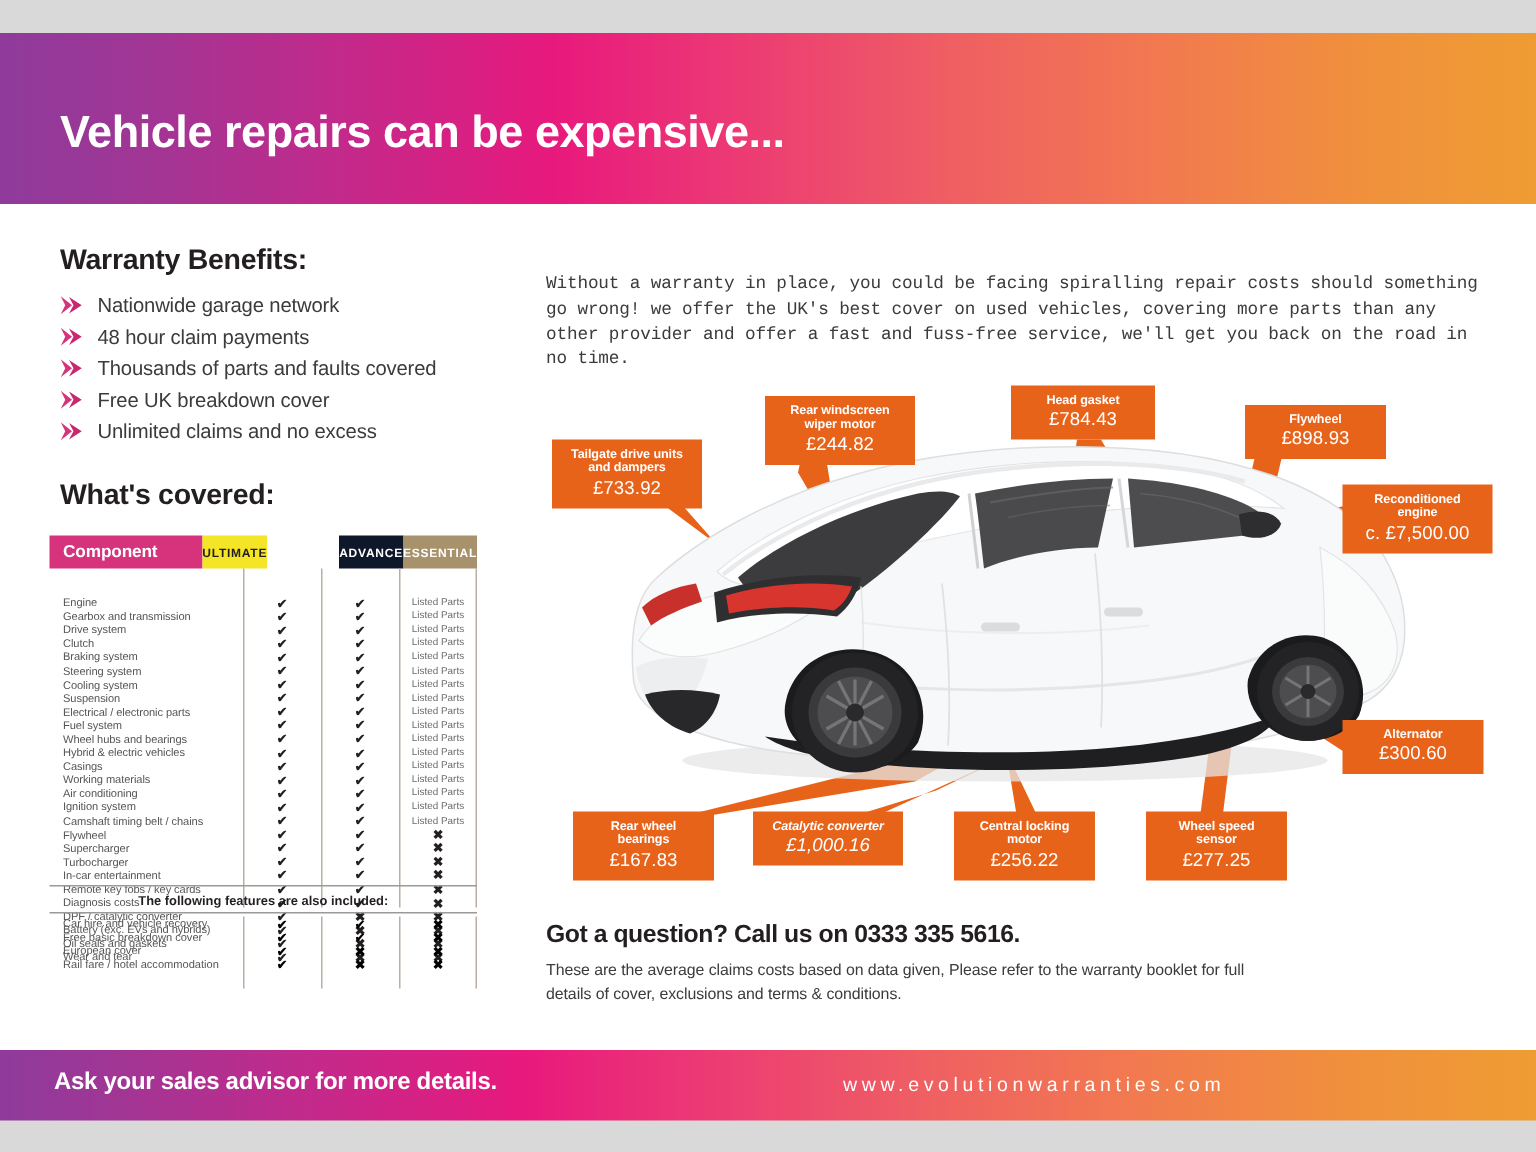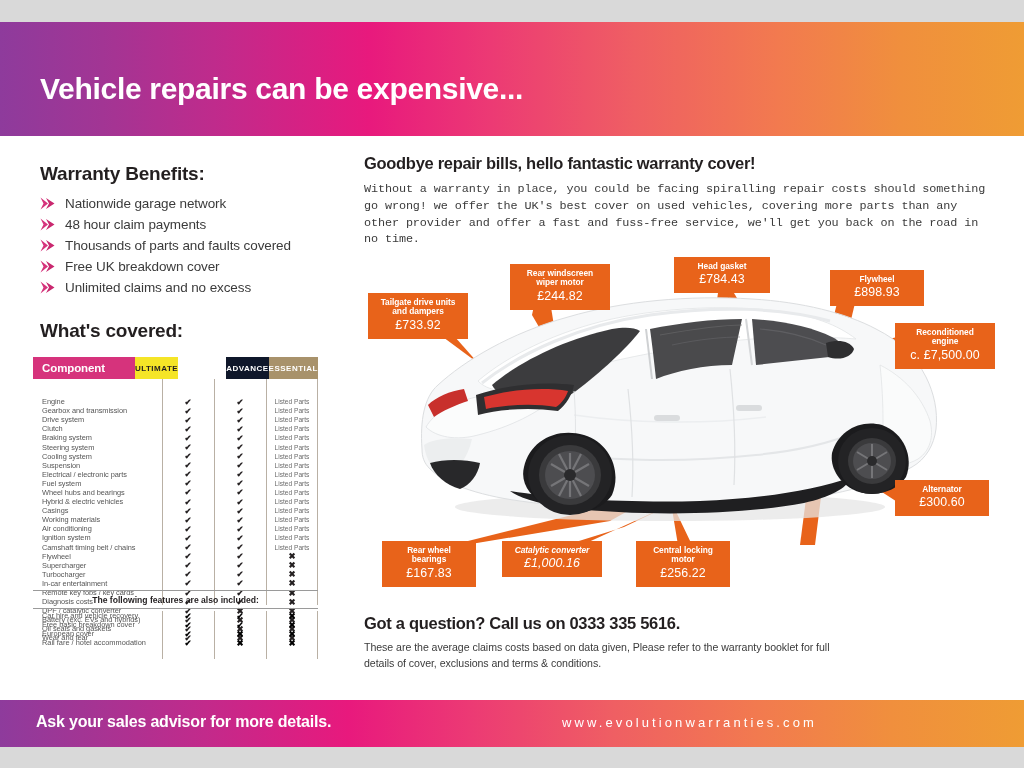--- a/index.html
+++ b/index.html
@@ -562,21 +562,20 @@
         </div>
         <div class="cl">
           <span class="cross">✖</span>
         </div>
         <div class="cl">
           <span class="cross">✖</span>
         </div>
       </div>
     </div>
 
-  <div id="rh-title">Goodbye repair bills, hello fantastic warranty cover!</div>
   <div id="rh-body">Without a warranty in place, you could be facing spiralling repair costs should something go wrong! we offer the UK's best cover on used vehicles, covering more parts than any other provider and offer a fast and fuss-free service, we'll get you back on the road in no time.</div>
 
   <div id="diagram">
     <svg width="650" height="350" viewBox="0 0 650 350">
 
       <g fill="#e8631a">
         <path d="M60 66 L72 66 L118 118 L64 78 Z"></path>
         <path d="M175 56 L190 56 L200 118 L172 70 Z"></path>
         <path d="M358 48 L374 48 L420 127 L356 62 Z"></path>
         <path d="M477 58 L495 58 L478 130 L466 104 Z"></path>
@@ -739,20 +738,24 @@
     <div class="callout" style="left:142px; top:296px; width:100px;font-style:italic;">
       <div class="lbl">Catalytic converter</div>
       <div class="amt">£1,000.16</div>
     </div>
 
     <div class="callout" style="left:276px; top:296px; width:94px;">
       <div class="lbl">Central locking motor</div>
       <div class="amt">£256.22</div>
     </div>
 
+    <div class="callout" style="left:404px; top:296px; width:94px;">
+      <div class="lbl">Wheel speed sensor</div>
+      <div class="amt">£277.25</div>
+    </div>
   </div>
 
   <div id="q-title">Got a question? Call us on 0333 335 5616.</div>
   <div id="q-body">These are the average claims costs based on data given, Please refer to the warranty booklet for full details of cover, exclusions and terms &amp; conditions.</div>
 
   <div id="footer">
     <div id="footer-url">www.evolutionwarranties.com</div>
     <div id="footer-left">Ask your sales advisor for more details.</div>
   </div>
 

